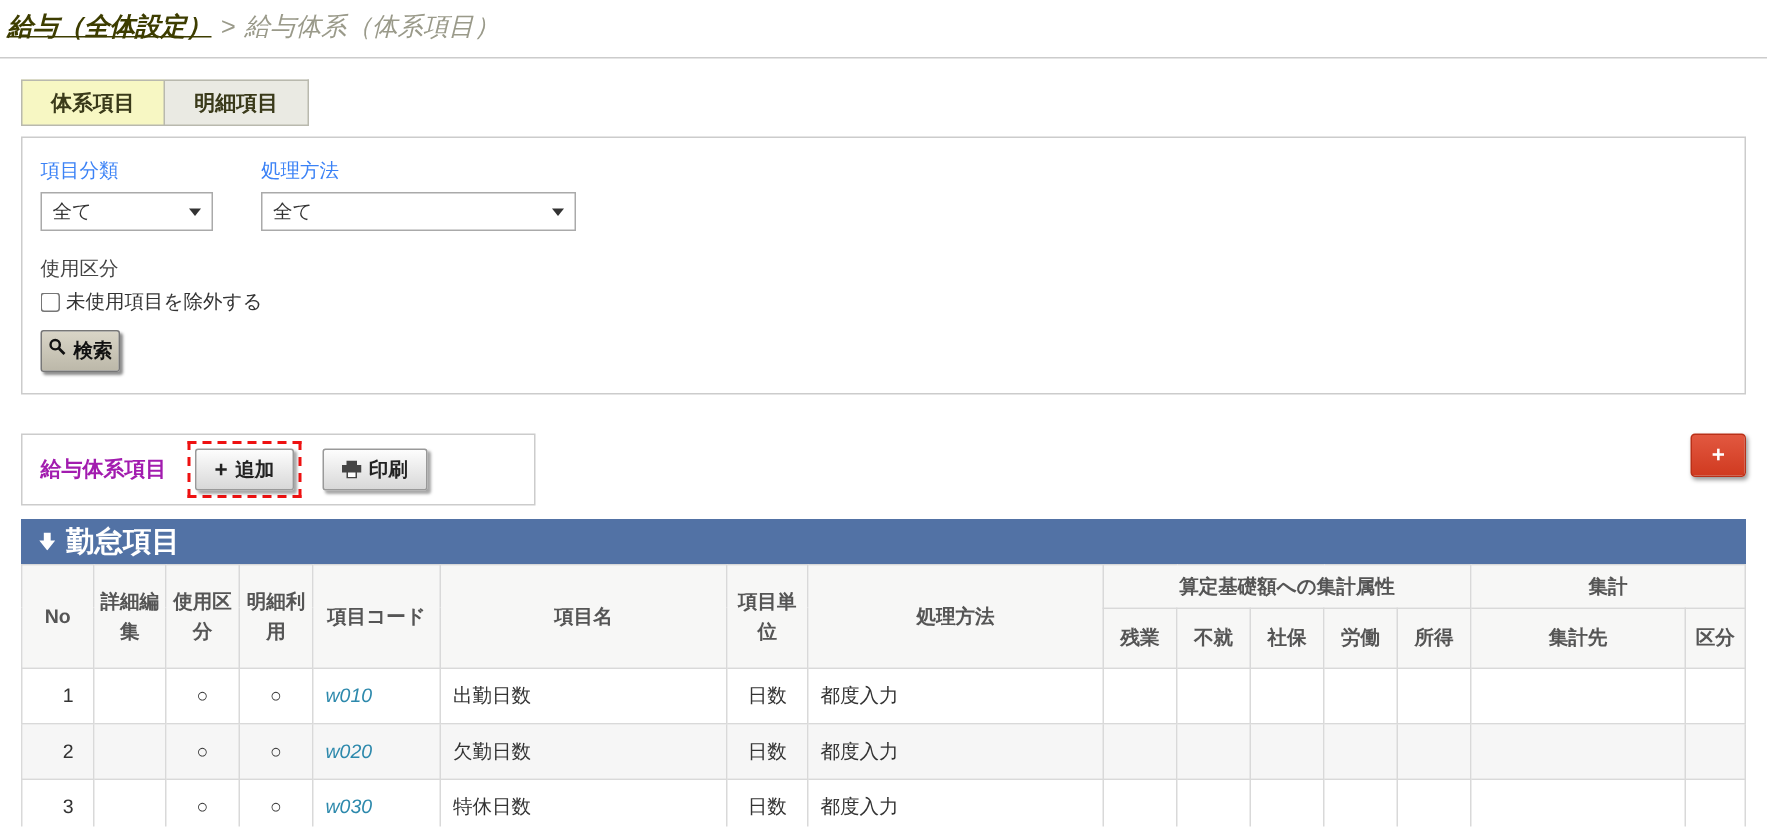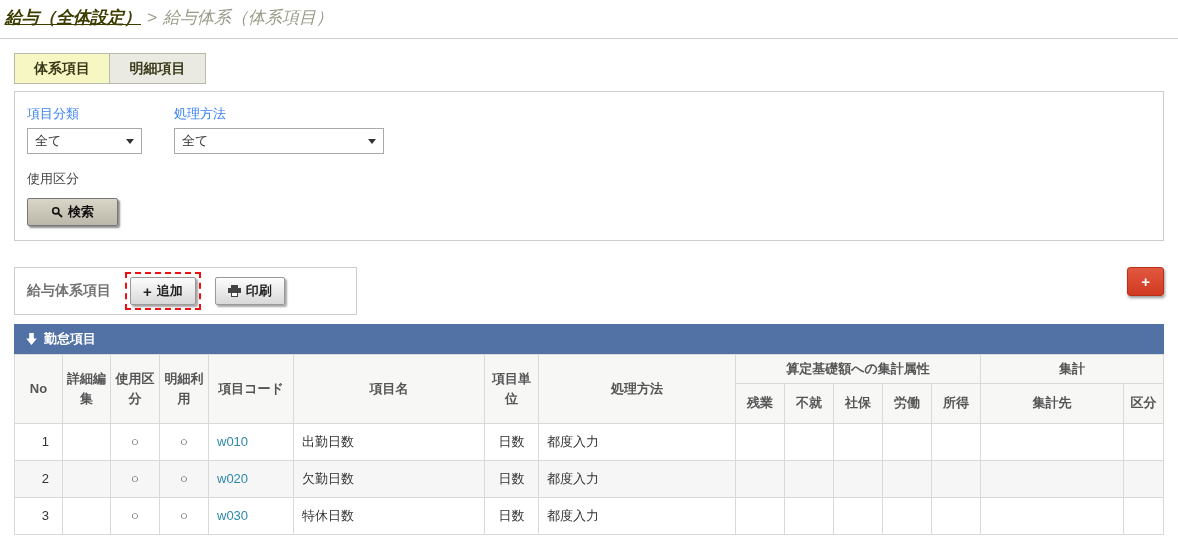--- a/index.html
+++ b/index.html
@@ -26,57 +26,57 @@
   .filter-row { display:flex; gap:32px; }
   .f-label { font-size:13px; color:#3b82f6; margin-bottom:5px; }
   .selectbox { height:26px; border:1px solid #aaa; background:#fff; display:flex;
                align-items:center; justify-content:space-between; padding:0 7px;
                font-size:13px; cursor:pointer; }
   .sel-narrow { width:115px; } .sel-wide { width:210px; }
   .caret { width:0; height:0; border-left:4px solid transparent; border-right:4px solid transparent;
            border-top:5px solid #333; }
   .usage { margin-top:16px; font-size:13px; color:#444; }
   .chk-row { margin-top:4px; font-size:13px; display:flex; align-items:center; gap:4px; }
-  .btn-search { margin-top:10px; display:inline-flex; align-items:center; gap:5px;
+  .btn-search { margin-top:10px; display:inline-flex; gap:5px;
                 background:linear-gradient(#d9d5c7,#bcb8a9); border:1px solid #777;
                 border-radius:2px; box-shadow:2px 2px 2px rgba(0,0,0,.45);
-                font-size:13px; font-weight:bold; color:#111; padding:4px 23px; cursor:pointer; }
+                font-size:13px; font-weight:bold; color:#111; padding:4px 4px; cursor:pointer; }
 
   
   .section-row { margin:26px 14px 0 14px; display:flex; justify-content:space-between; align-items:flex-start; }
   .section-box { border:1px solid #ccc; display:flex; align-items:center; gap:14px;
                  padding:4px 10px 4px 12px; min-width:343px; }
-  .section-title { font-size:14px; font-weight:bold; color:#737373; }
+  .section-title { font-size:14px; font-weight:bold; color:#a21caf; }
   .btn-gray { display:inline-flex; align-items:center; gap:5px;
               background:linear-gradient(#fdfdfd,#d8d8d8); border:1px solid #999;
               border-radius:2px; box-shadow:2px 2px 2px rgba(0,0,0,.35);
               font-size:13px; font-weight:bold; color:#222; padding:4px 12px; cursor:pointer; }
   .annotate { border:2px dashed #ee1111; padding:3px; background:#fff; }
   .btn-red { display:inline-flex; align-items:center; gap:6px;
              background:linear-gradient(#e25840,#d03a20); border:1px solid #b93018;
              border-radius:3px; box-shadow:1px 2px 3px rgba(0,0,0,.4);
              color:#fff; font-size:14px; font-weight:bold; padding:6px 13px; cursor:pointer; }
   .plus { font-weight:bold; font-size:15px; line-height:1; }
 
   
   .group-bar { margin:9px 14px 0 14px; height:30px; background:#5272a5; color:#fff;
                display:flex; align-items:center; gap:7px; padding-left:12px;
-               font-size:13px; font-weight:bold; }
+               font-size:19px; font-weight:bold; }
 
   
   table { border-collapse:collapse; table-layout:fixed; width:1150px; margin:0 14px; }
   th, td { border:1px solid #d9d9d9; font-size:13px; overflow:hidden; }
   thead th { background:#f7f7f6; color:#555; font-weight:bold; text-align:center;
              padding:4px 2px; line-height:1.5; }
   thead tr.sub th { height:40px; }
   tbody td { height:37px; padding:0 8px; background:#fff; }
   tbody tr.alt td { background:#f6f6f6; }
   td.num { text-align:right; padding-right:13px; }
   td.ctr { text-align:center; }
-  td.code a { color:#2d89ac; text-decoration:none; cursor:pointer; }
+  td.code a { color:#2d89ac; text-decoration:none; cursor:pointer;font-style:italic; }
   td.lft { text-align:left; }
 </style>
 </head>
 <body>
 
 <div class="breadcrumb">
   <a>給与（全体設定）</a><span class="sep">&gt;</span><span class="current">給与体系（体系項目）</span>
 </div>
 <hr class="toprule">
 
@@ -96,20 +96,24 @@
     </div>
     <div>
       <div class="f-label">処理方法</div>
       <div class="selectbox sel-wide">
         <span>全て</span>
         <span class="caret"></span>
       </div>
     </div>
   </div>
   <div class="usage">使用区分</div>
+  <label class="chk-row">
+    <input type="checkbox" style="">
+    <span>未使用項目を除外する</span>
+  </label>
   <div>
     <button class="btn-search">
       <svg width="12" height="12" viewBox="0 0 12 12">
           <circle cx="4.8" cy="4.8" r="3.1" fill="none" stroke="#111" stroke-width="1.6"></circle>
           <line x1="7.3" y1="7.3" x2="11" y2="11" stroke="#111" stroke-width="1.8"></line>
         </svg>
       <span>検索</span>
     </button>
   </div>
 </div>

